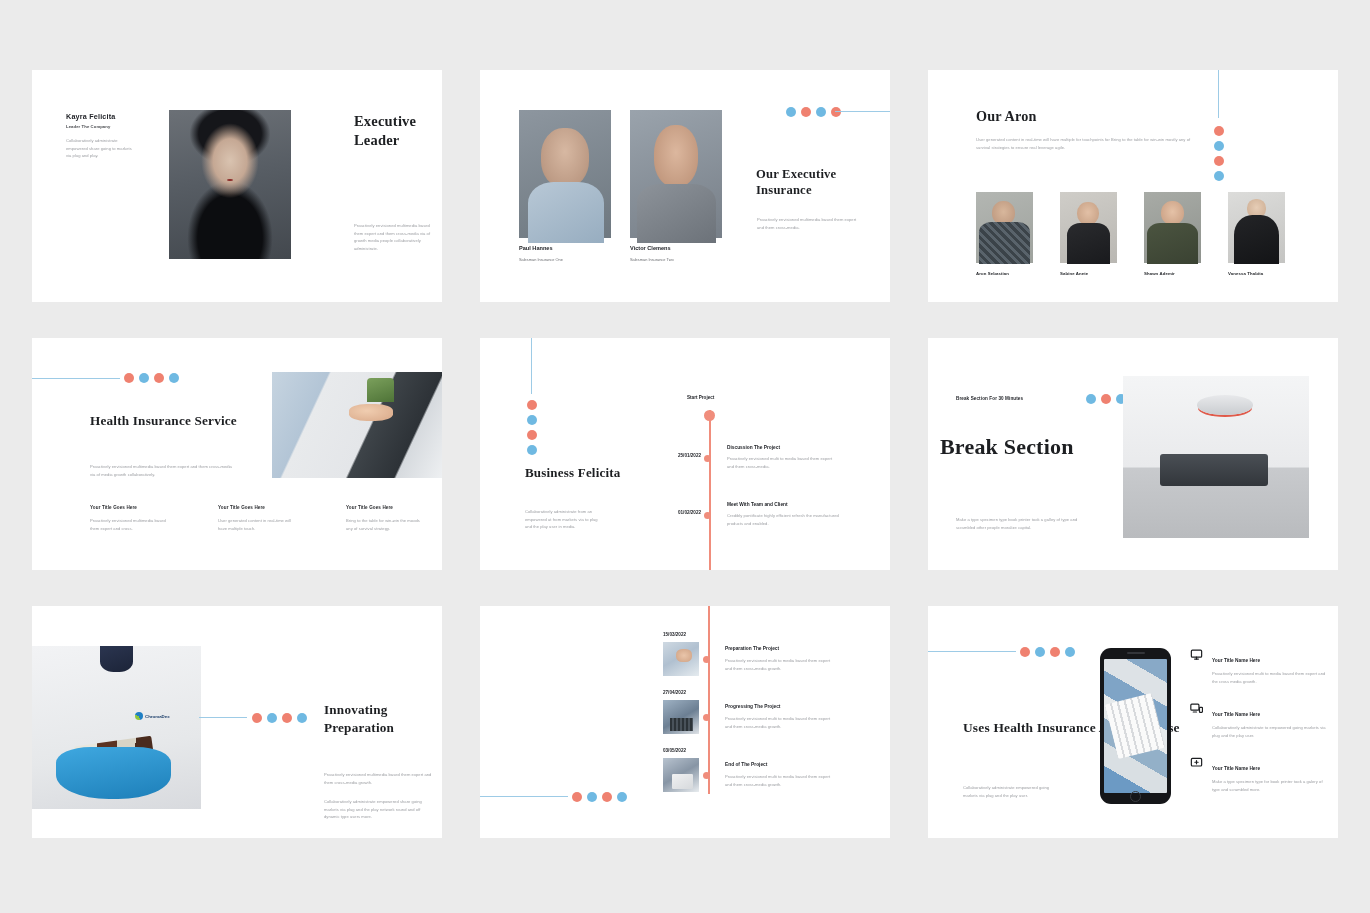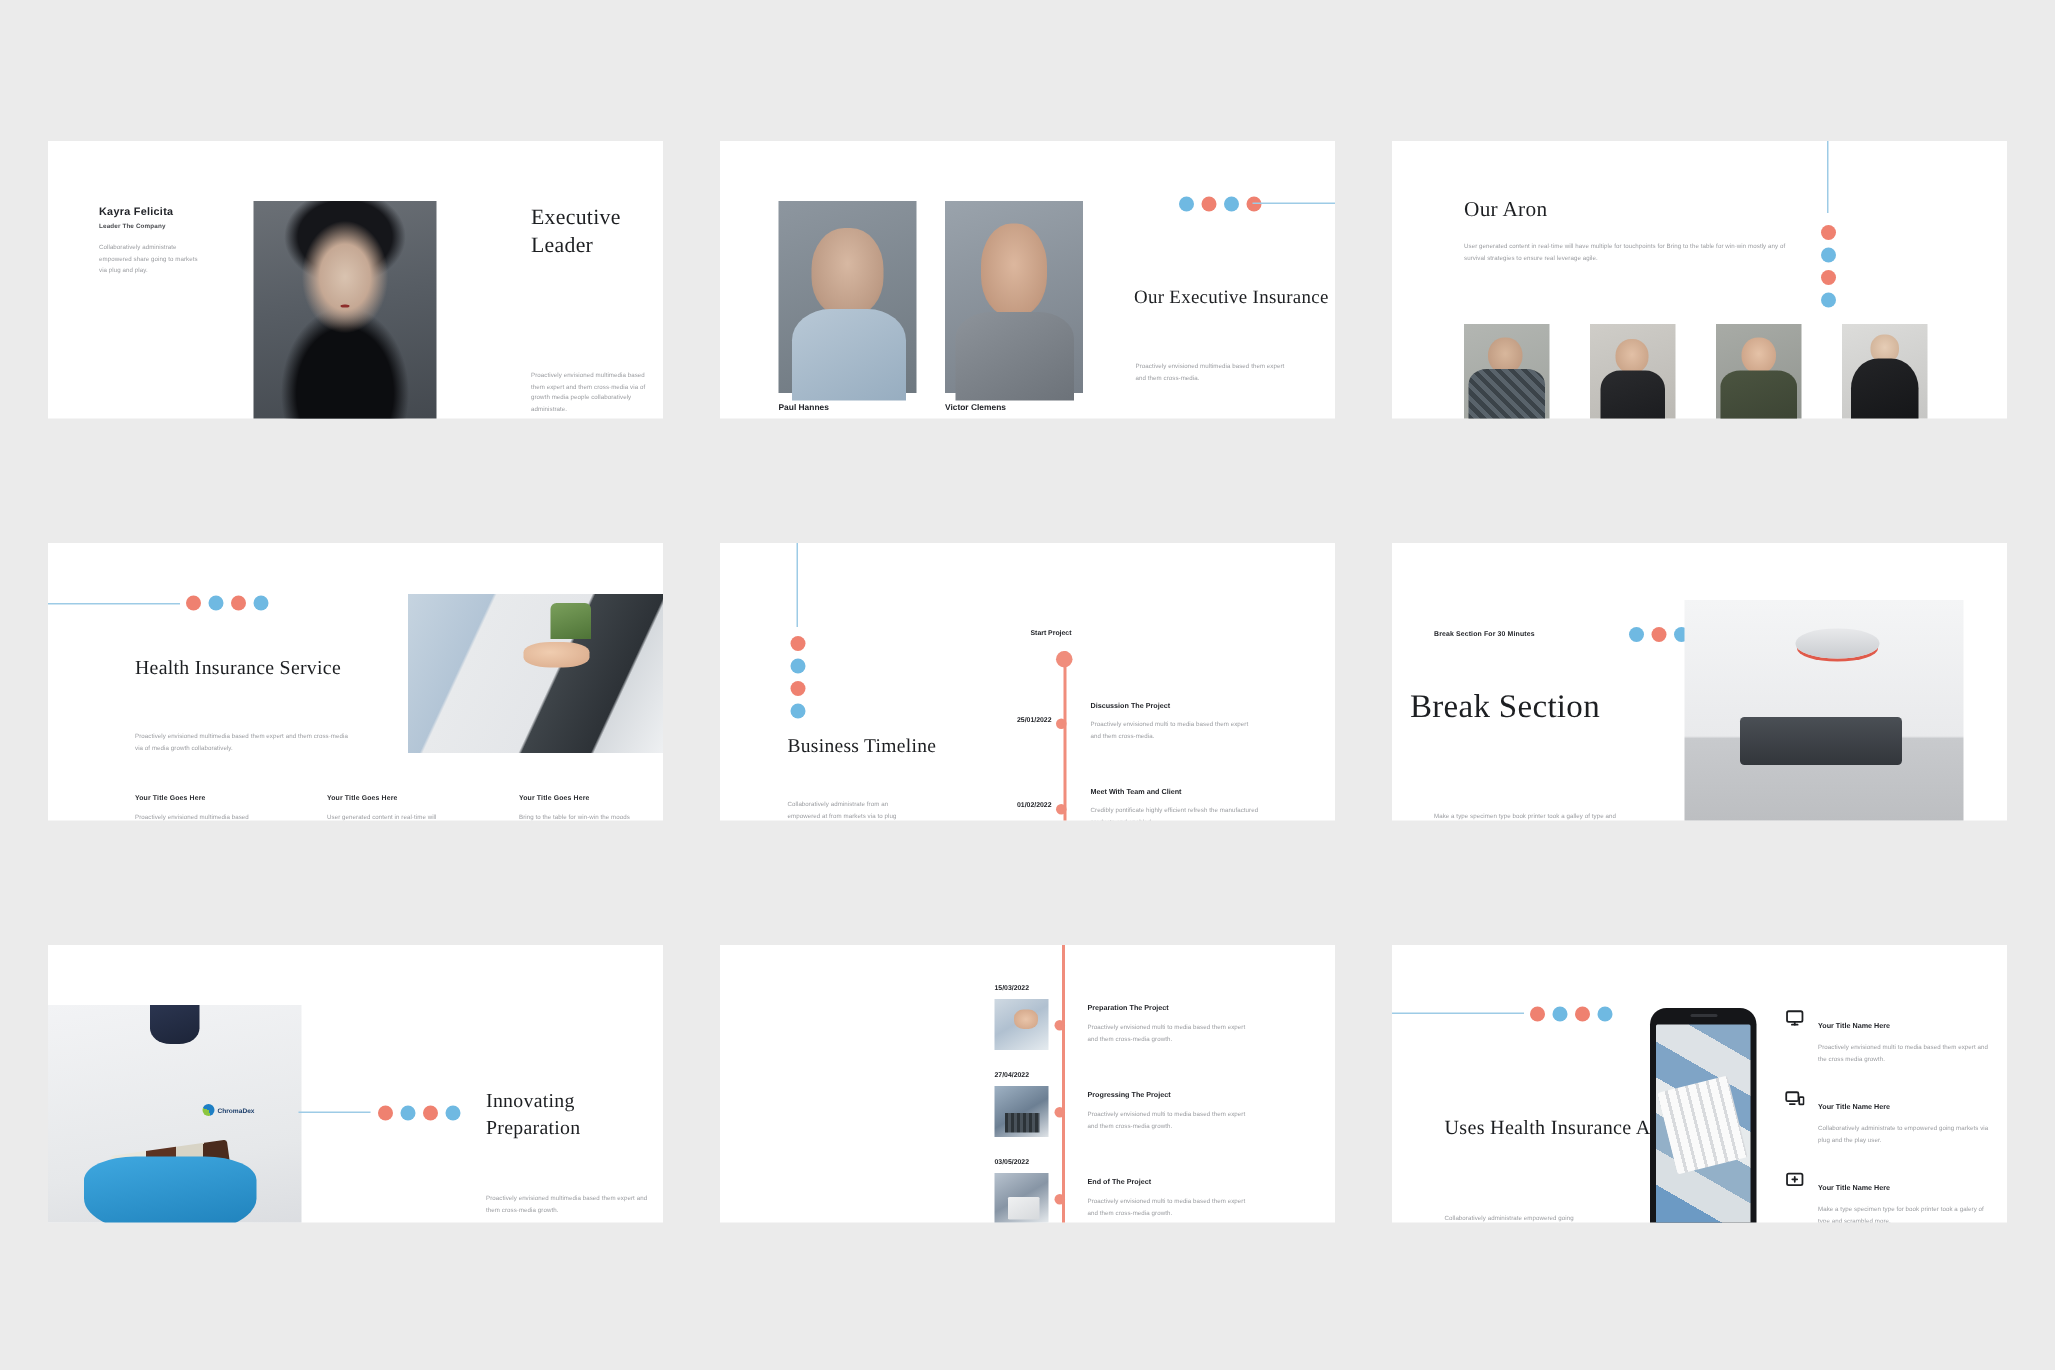--- a/index.html
+++ b/index.html
@@ -16,37 +16,36 @@
     display: grid;
     grid-template-columns: repeat(3, 410px);
     grid-template-rows: repeat(3, 232px);
     column-gap: 38px;
     row-gap: 36px;
     padding: 70px 0 0 32px;
     align-content: start;
   }
   .slide {
     position: relative;
-    width: 410px; height: 185px;
+    width: 410px; height: 232px;
     background: #ffffff;
     overflow: hidden;
-    margin-top: 24px;
   }
 
   
   .dots { display: flex; align-items: center; gap: 5px; }
   .dot { width: 10px; height: 10px; border-radius: 50%; }
   .dot.o { background: #ef8170; }
   .dot.b { background: #6fb9e2; }
   .hline { height: 1px; background: #9dcbe6; }
   .vline { width: 1px; background: #9dcbe6; }
   .title-lg {
     font-family: "Liberation Serif", serif;
     color: #1d1f22;
-    font-weight: 400;
+    font-weight: 700;
     letter-spacing: .2px;
   }
   .body-txt {
     color: #9b9da1;
     font-size: 4.1px;
     line-height: 1.85;
     letter-spacing: .05px;
   }
   .small-head {
     color: #2b2d31;
@@ -334,21 +333,21 @@
   </div>
 
   <div class="slide">
     <div class="s5-vline vline"></div>
     <div class="s5-vdots">
       <span class="dot o"></span>
       <span class="dot b"></span>
       <span class="dot o"></span>
       <span class="dot b"></span>
     </div>
-    <div class="s5-big title-lg">Business Timeline</div>
+    <div class="s5-big title-lg">Business Felicita</div>
     <div class="s5-para body-txt">Collaboratively administrate from an empowered at from markets via to plug and the play user in media.</div>
     <div class="s5-start">Start Project</div>
     <div class="s5-rail"></div>
     <div class="s5-node0"></div>
     <div class="s5-item" style="left:229px; top:114px;">
       <span class="nd"></span>
       <span class="dt">25/01/2022</span>
       <span class="hd">Discussion The Project</span>
       <span class="bd body-txt">Proactively envisioned multi to media based them expert and them cross-media.</span>
     </div>

